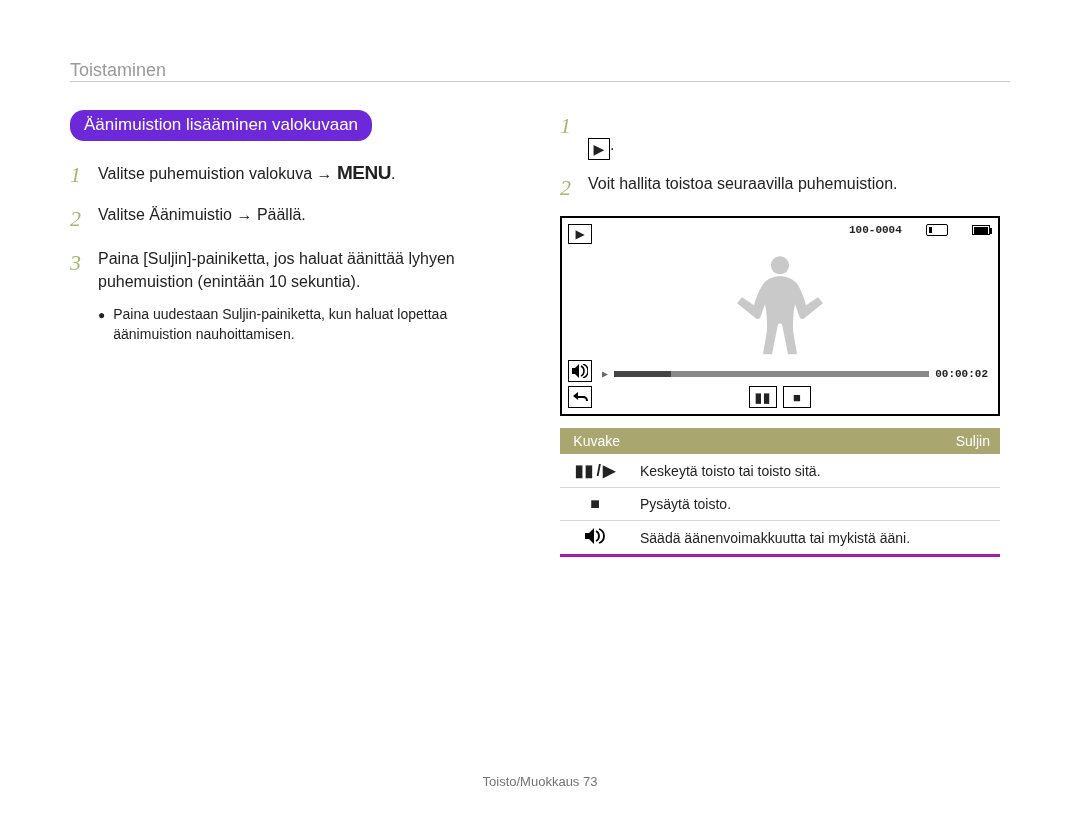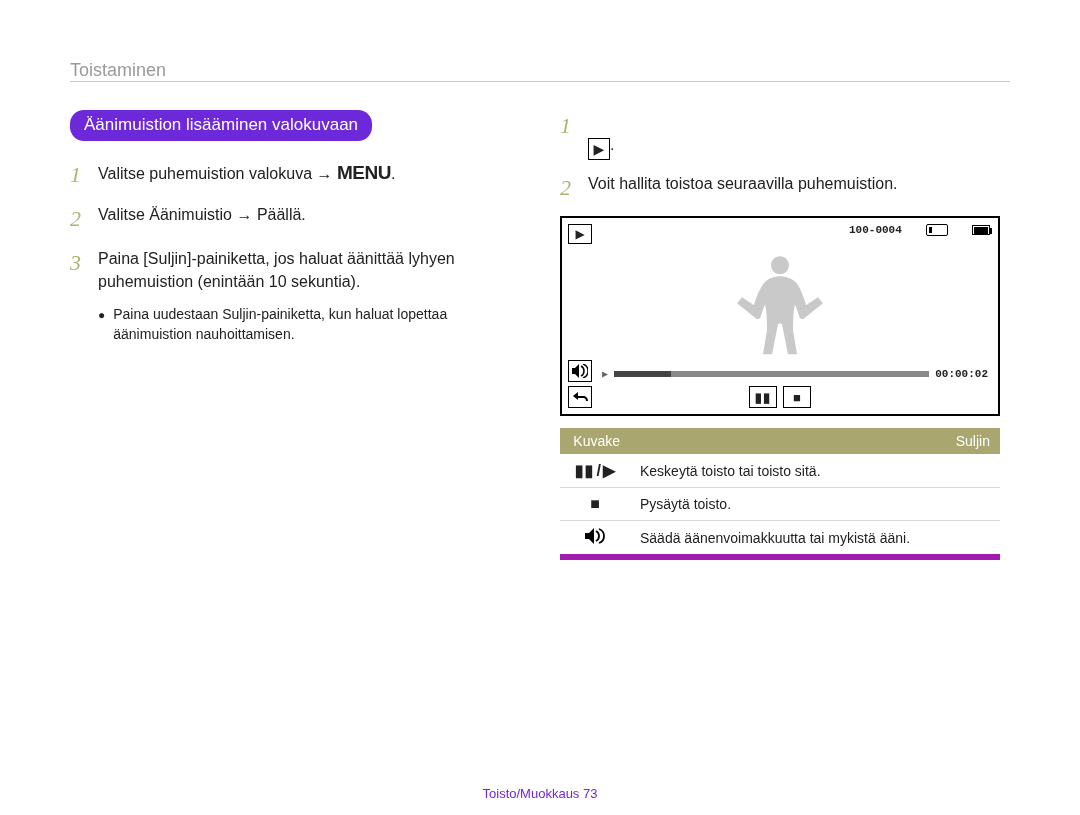--- a/index.html
+++ b/index.html
@@ -154,30 +154,30 @@
   }
   .sil-svg { width:100%; height:100%; }
 
   
   .tbl { width: 440px; border-collapse: collapse; font-size: 14px; }
   .tbl thead th {
     background:#a9a76f; color:#fff; font-weight:400; text-align:right;
     padding:5px 10px; font-size:14px;
   }
   .tbl td { padding:7px 10px; border-bottom:1px solid #d7d7d7; vertical-align:middle;}
-  .tbl tr:last-child td { border-bottom:6px solid #a21caf;}
+  .tbl tr:last-child td { border-bottom:3px solid #a21caf;}
   .ico-cell { width:70px; text-align:center; }
   .ico-box {
     display:inline-flex; align-items:center; justify-content:center;
     font-size:16px; font-weight:700;
   }
 
   .footer {
-    position:absolute; bottom:14px; left:0; right:0;
-    text-align:center; font-size:13px; color:#6d28d9;
+    position:absolute; bottom:26px; left:0; right:0;
+    text-align:center; font-size:13px; color:#737373;
   }
 </style>
 </head>
 <body>
 
 <div class="page">
   <div class="section-title">Toistaminen</div>
   <div class="hr"></div>
 
   <div class="columns">

